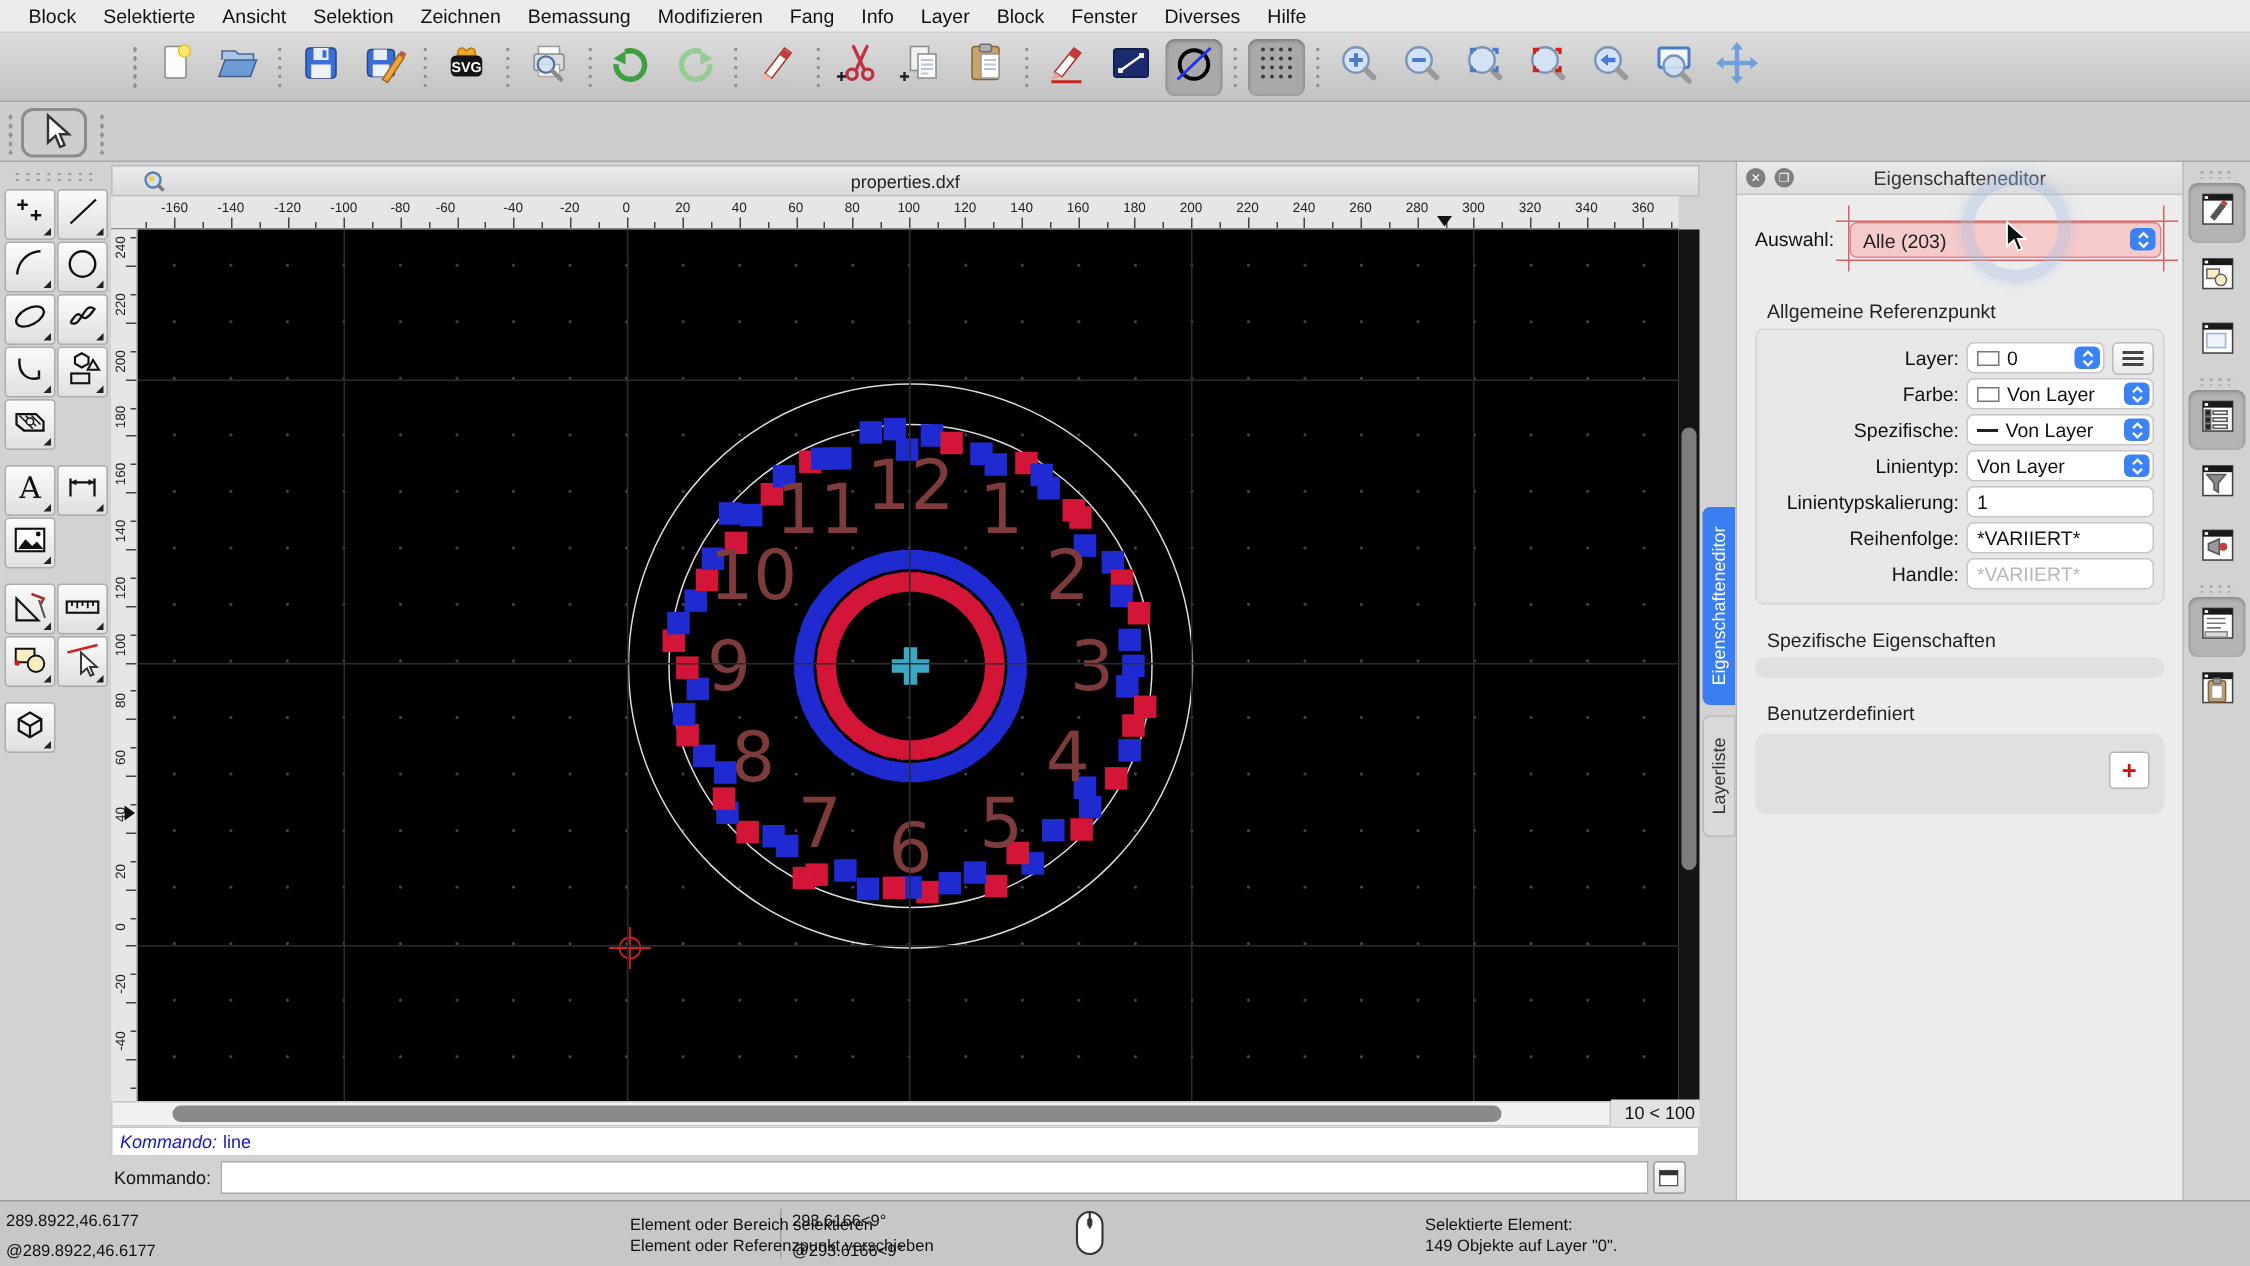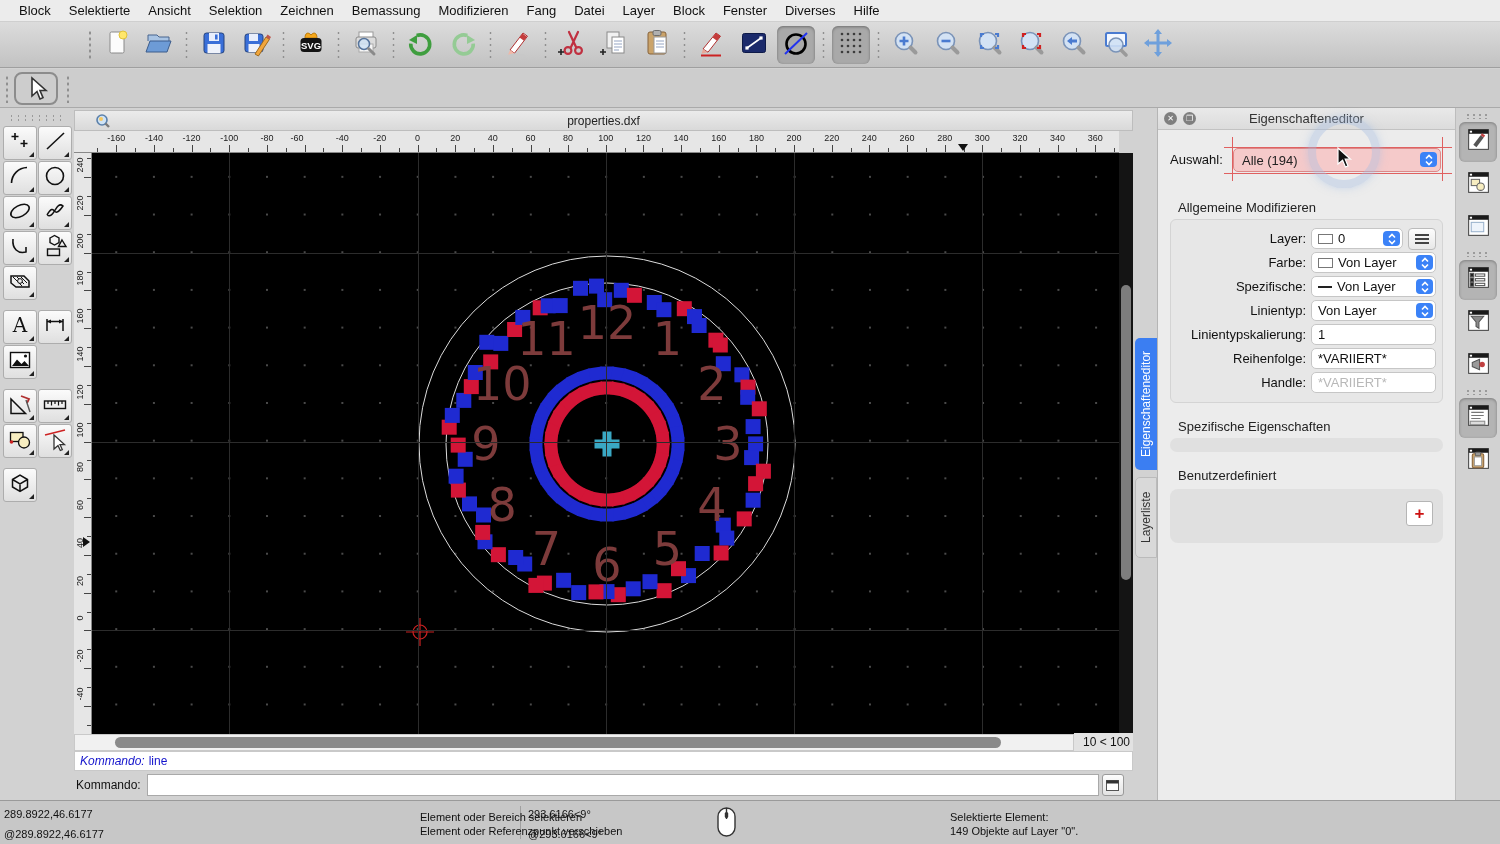--- a/index.html
+++ b/index.html
@@ -164,21 +164,21 @@
 
 <div id="menubar">
     <span class="menu-item">Block</span>
     <span class="menu-item">Selektierte</span>
     <span class="menu-item">Ansicht</span>
     <span class="menu-item">Selektion</span>
     <span class="menu-item">Zeichnen</span>
     <span class="menu-item">Bemassung</span>
     <span class="menu-item">Modifizieren</span>
     <span class="menu-item">Fang</span>
-    <span class="menu-item">Datei</span>
+    <span class="menu-item">Info</span>
     <span class="menu-item">Layer</span>
     <span class="menu-item">Block</span>
     <span class="menu-item">Fenster</span>
     <span class="menu-item">Diverses</span>
     <span class="menu-item">Hilfe</span>
   </div>
 
 <div id="toolbar1">
     <span class="v-dots" style="position:static;height:30px;margin-right:4px"></span>
     <div class="tbtn">
@@ -854,32 +854,32 @@
     <span id="panel-title">Eigenschafteneditor</span>
   </div>
 
   <div id="auswahl-row">
     <span class="rline" style="left:74px;top:-7px;width:1px;height:44px"></span>
     <span class="rline" style="left:284px;top:-7px;width:1px;height:44px"></span>
     <span class="rline" style="left:66px;top:3px;width:228px;height:1px"></span>
     <span class="rline" style="left:66px;top:29px;width:228px;height:1px"></span>
     <span id="auswahl-label">Auswahl:</span>
     <div id="auswahl-field">
-      <span>Alle (194)</span>
+      <span>Alle (203)</span>
       <span class="stepper">
         <svg width="10" height="12">
             <path d="M2 4.5 L5 1.5 L8 4.5" stroke="#fff" fill="none" stroke-width="1.6"></path>
             <path d="M2 7.5 L5 10.5 L8 7.5" stroke="#fff" fill="none" stroke-width="1.6"></path>
           </svg>
       </span>
     </div>
   </div>
 
   <div style="margin-top:70px">
-    <div class="sec-label">Allgemeine Modifizieren</div>
+    <div class="sec-label">Allgemeine Referenzpunkt</div>
     <div class="groupbox" id="general-rows">
         <div class="prow">
           <span class="plabel">Layer:</span>
           <div class="field">
             <span class="swatch"></span>
             <span>0</span>
             <span class="stepper">
               <svg width="10" height="12">
                 <path d="M2 4.5 L5 1.5 L8 4.5" stroke="#fff" fill="none" stroke-width="1.6"></path>
                 <path d="M2 7.5 L5 10.5 L8 7.5" stroke="#fff" fill="none" stroke-width="1.6"></path>

